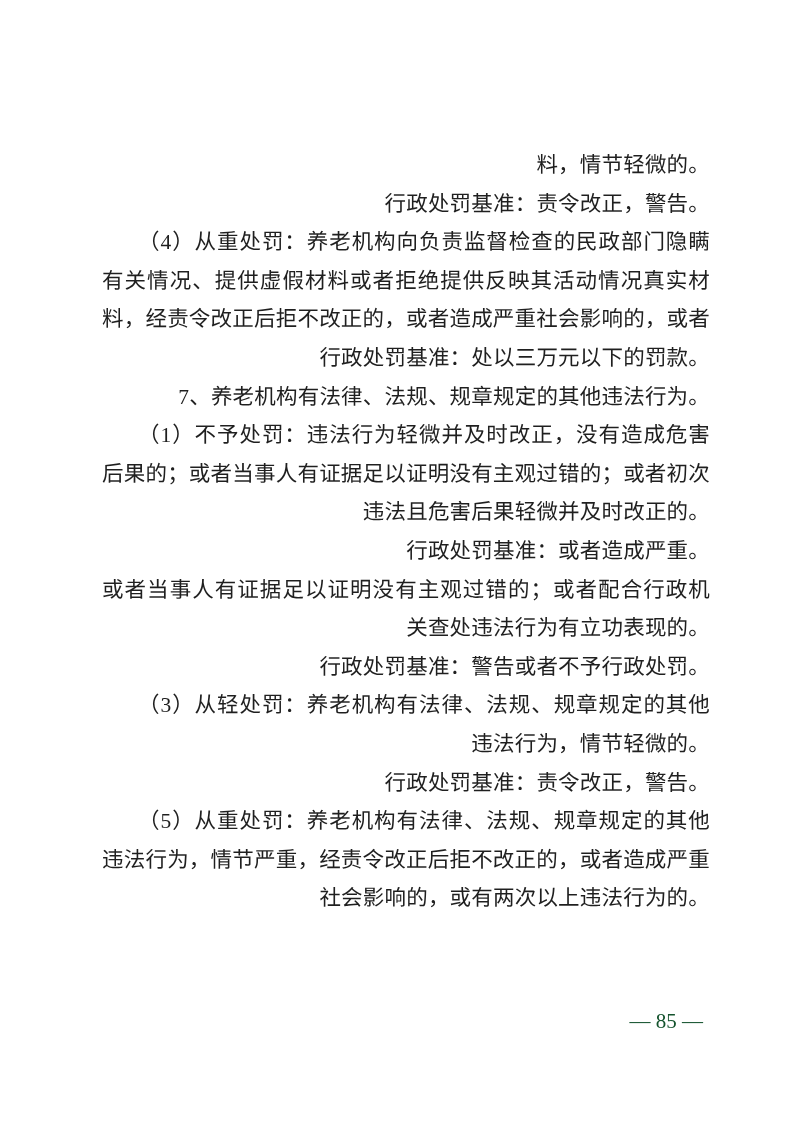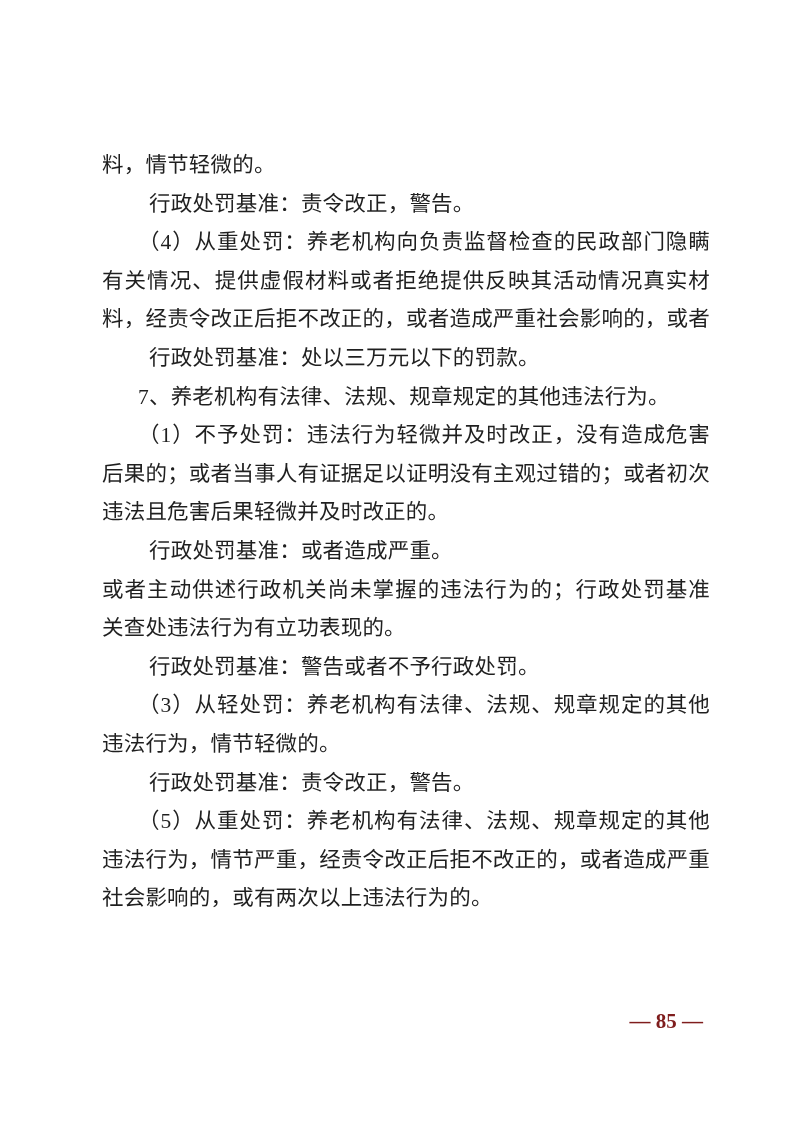--- a/index.html
+++ b/index.html
@@ -25,43 +25,43 @@
   .paragraph {
     margin: 0;
     padding: 0;
   }
   .line {
     font-size: 21.5px;
     line-height: 38.6px;
     height: 38.6px;
     white-space: nowrap;
     letter-spacing: 0.2px;
+    text-align: right;
   }
   
   .line.fill {
     text-align: justify;
     text-align-last: justify;
   }
   
   .line.indent {
     text-indent: 47px;
   }
   
   .line.indent-num {
     text-indent: 36px;
   }
   .page-number {
     position: absolute;
     top: 1006px;
     right: 90px;
     font-size: 21px;
     line-height: 30px;
-    color: #7f1d1d;
+    color: #14532d;
     white-space: nowrap;
-    font-weight: bold;
   }
 </style>
 </head>
 <body>
 
 <div class="page">
   <div class="doc-body">
 
   <div class="paragraph">
         <div class="line">料，情节轻微的。</div>
@@ -82,21 +82,21 @@
       </div>
       <div class="paragraph">
         <div class="line fill indent-num">（1）不予处罚：违法行为轻微并及时改正，没有造成危害</div>
         <div class="line fill">后果的；或者当事人有证据足以证明没有主观过错的；或者初次</div>
         <div class="line">违法且危害后果轻微并及时改正的。</div>
       </div>
       <div class="paragraph">
         <div class="line indent">行政处罚基准：或者造成严重。</div>
       </div>
       <div class="paragraph">
-        <div class="line fill">或者主动供述行政机关尚未掌握的违法行为的；行政处罚基准</div>
+        <div class="line fill">或者当事人有证据足以证明没有主观过错的；或者配合行政机</div>
         <div class="line">关查处违法行为有立功表现的。</div>
       </div>
       <div class="paragraph">
         <div class="line indent">行政处罚基准：警告或者不予行政处罚。</div>
       </div>
       <div class="paragraph">
         <div class="line fill indent-num">（3）从轻处罚：养老机构有法律、法规、规章规定的其他</div>
         <div class="line">违法行为，情节轻微的。</div>
       </div>
       <div class="paragraph">

